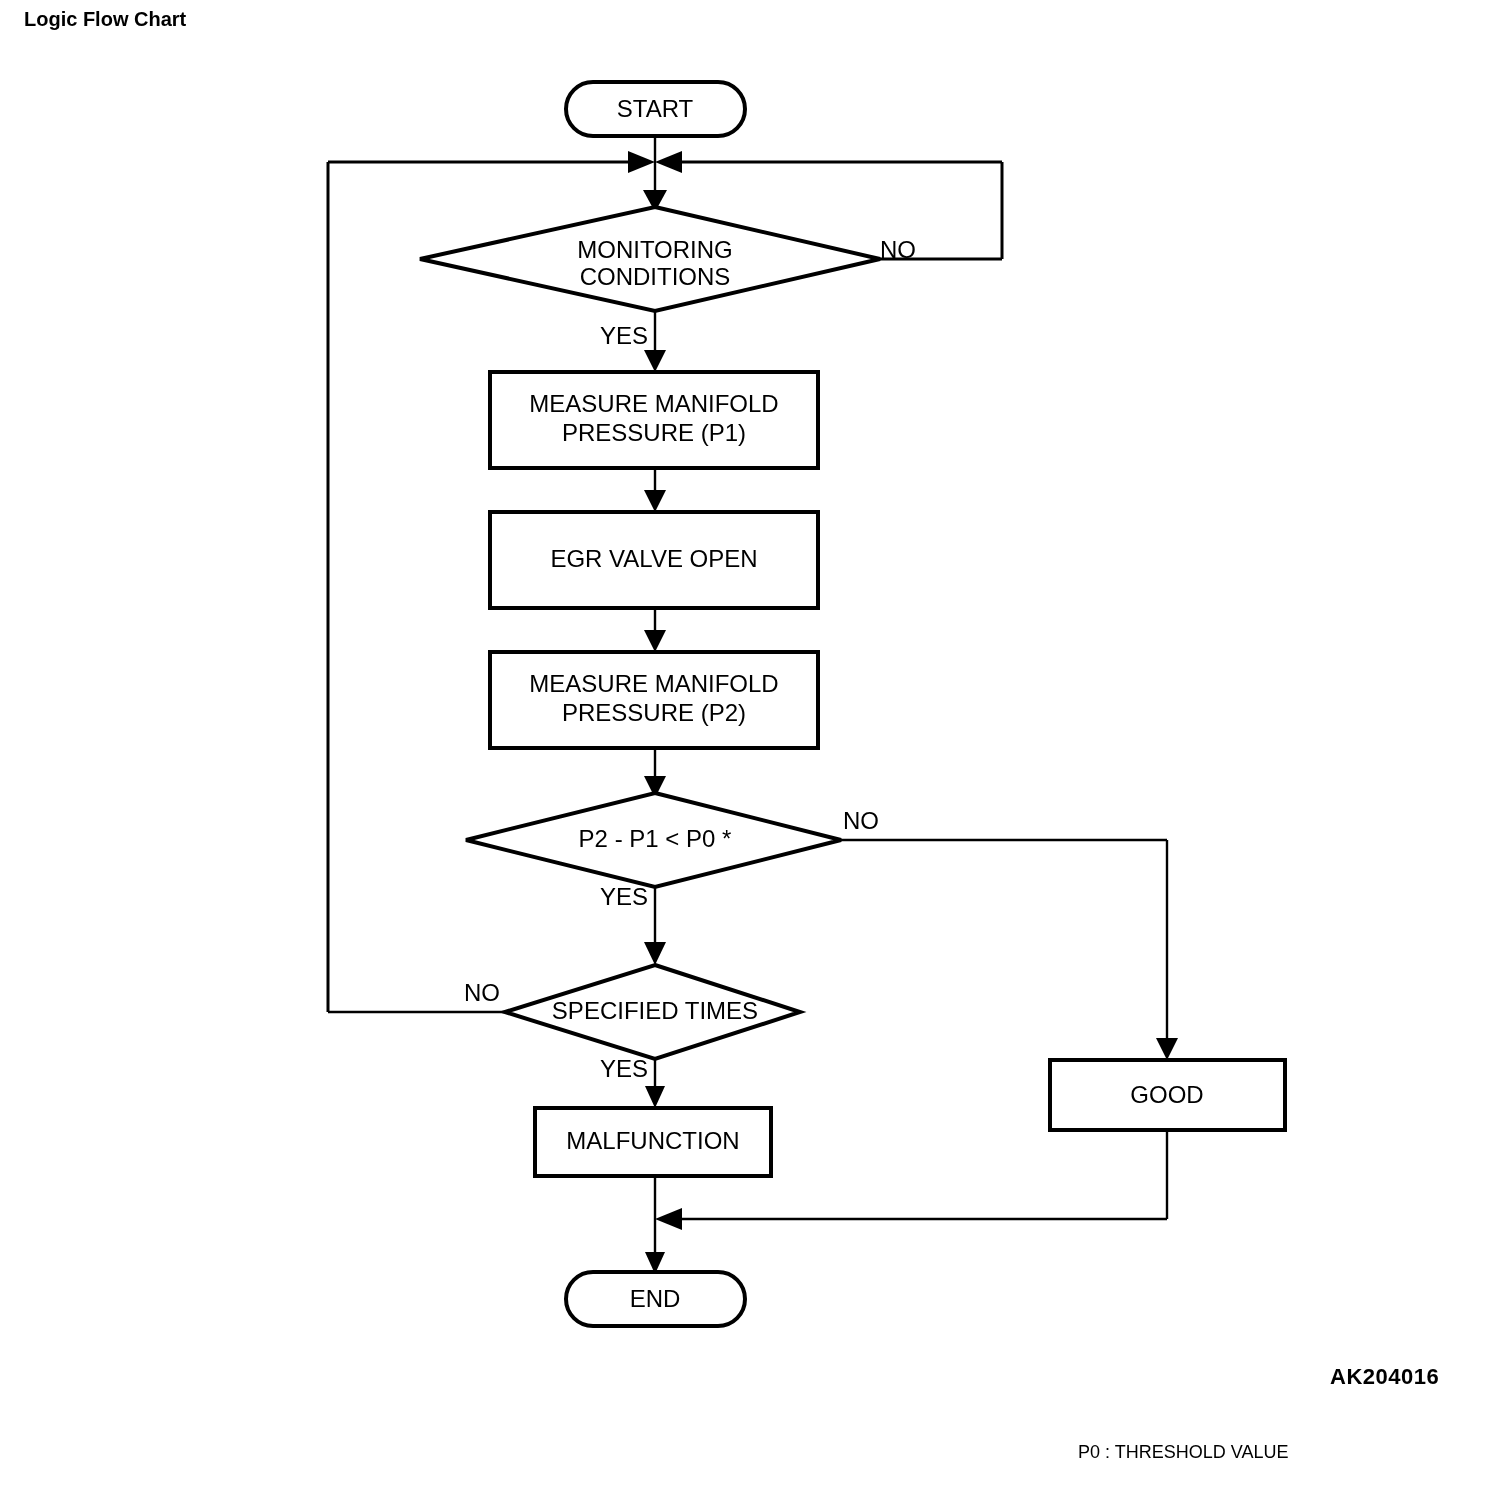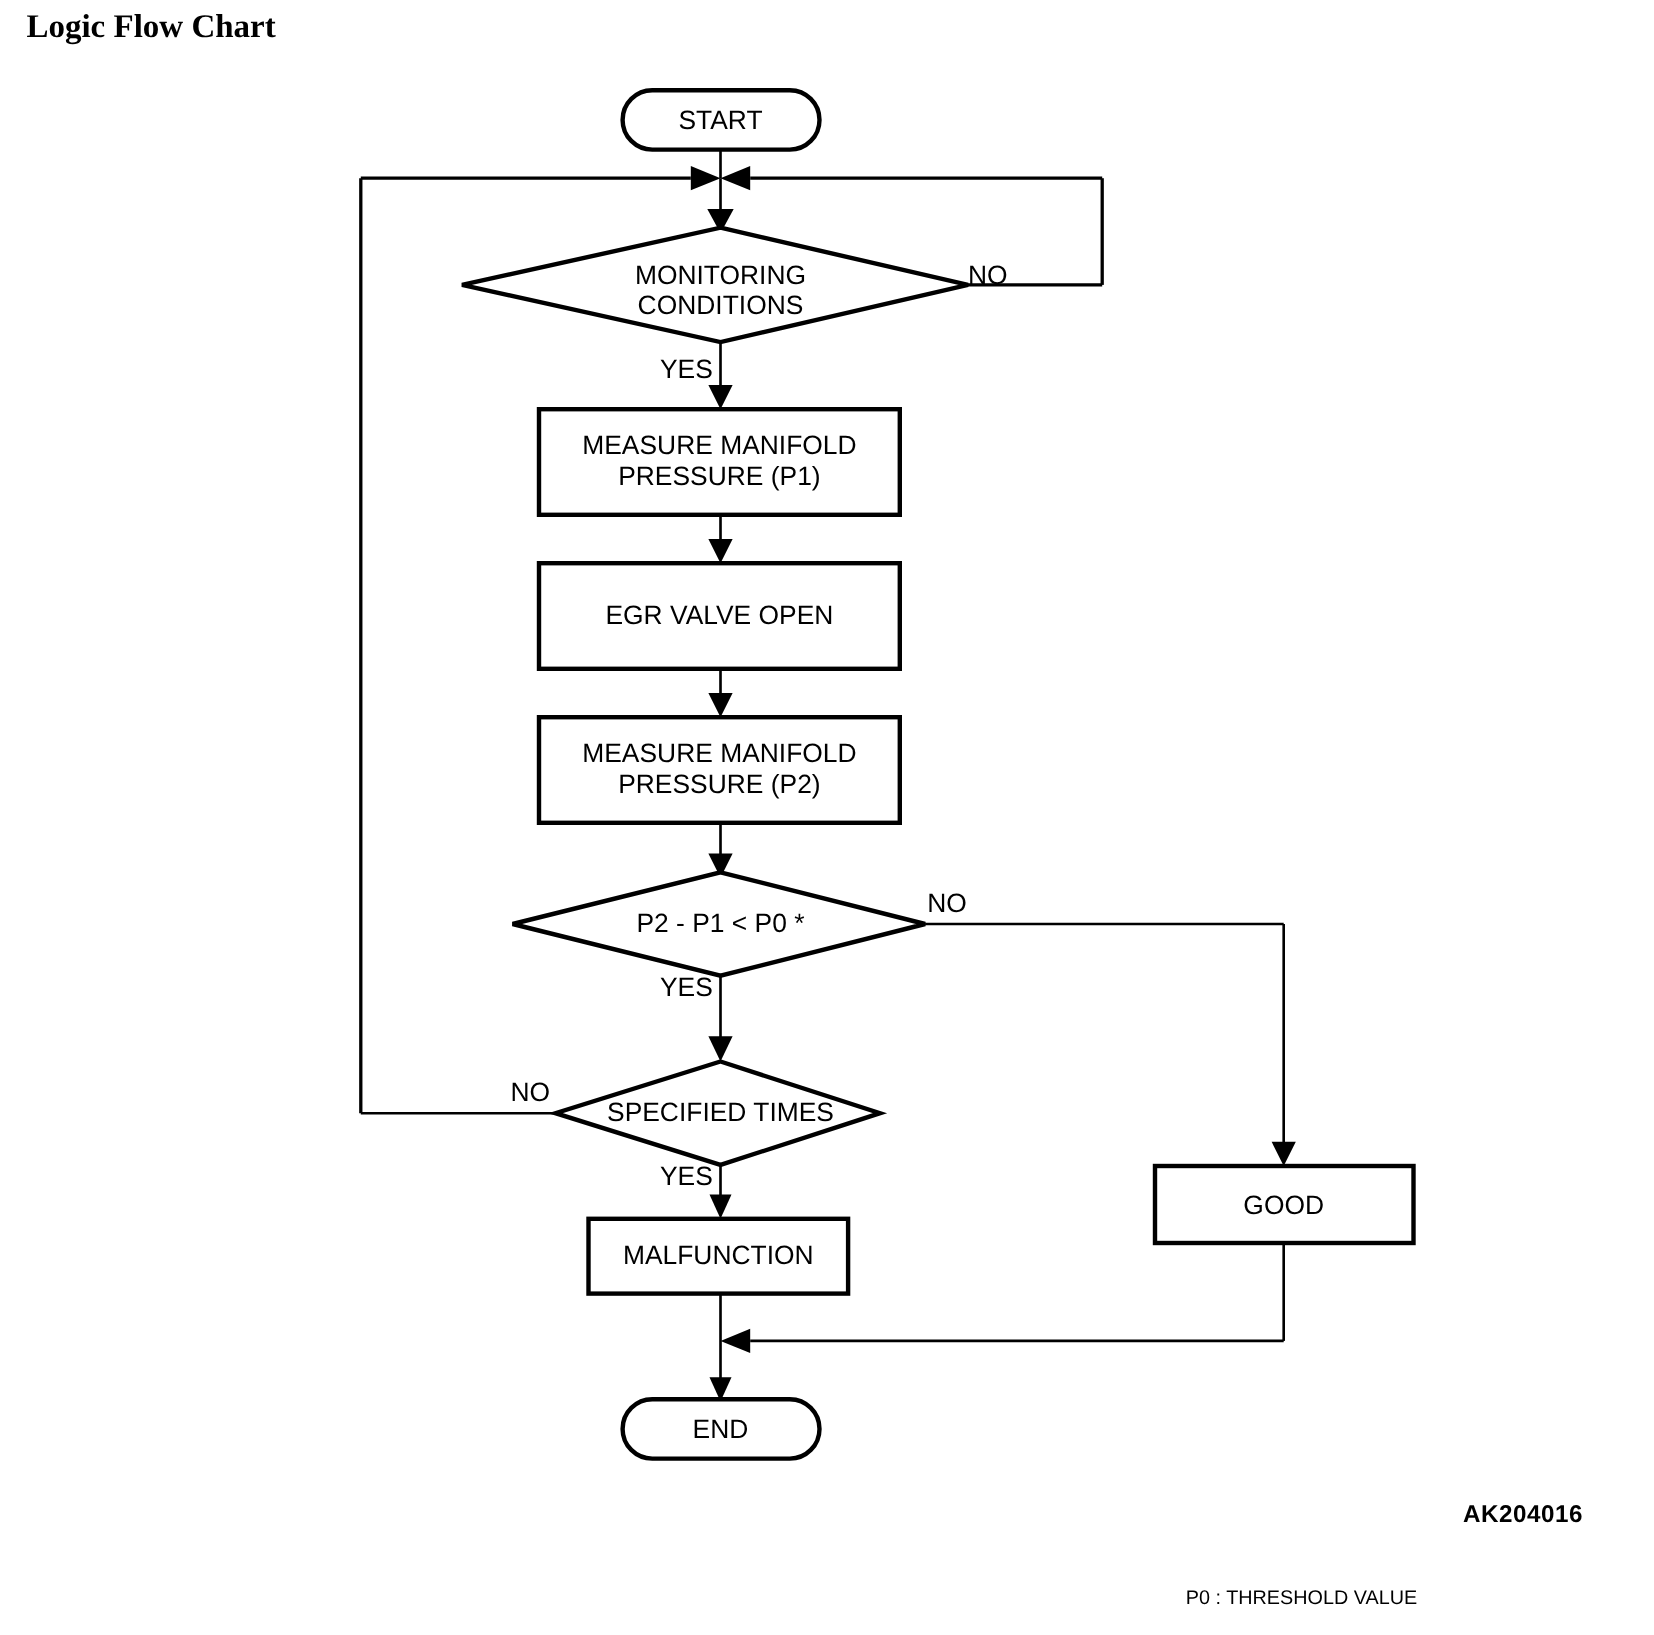--- a/index.html
+++ b/index.html
@@ -12,25 +12,24 @@
     height: 1486px;
     position: relative;
     font-family: "Liberation Sans", sans-serif;
     color: #000000;
     overflow: hidden;
   }
   #page-title {
     position: absolute;
     left: 24px;
     top: 8px;
-    font-size: 30px;
+    font-size: 20px;
     font-weight: bold;
     letter-spacing: 0px;
     white-space: nowrap;
-    font-family: Liberation Serif, serif;
   }
   #chart-svg {
     position: absolute;
     left: 0;
     top: 0;
   }
   .node-shape {
     fill: #ffffff;
     stroke: #000000;
     stroke-width: 4;

